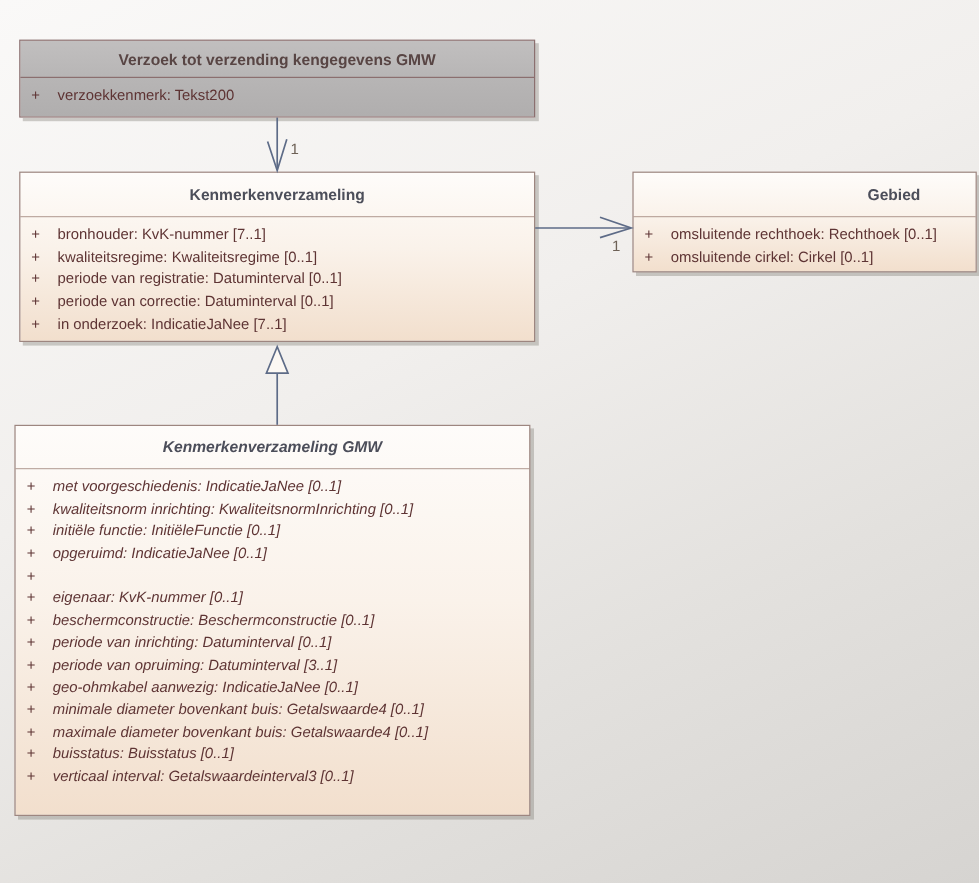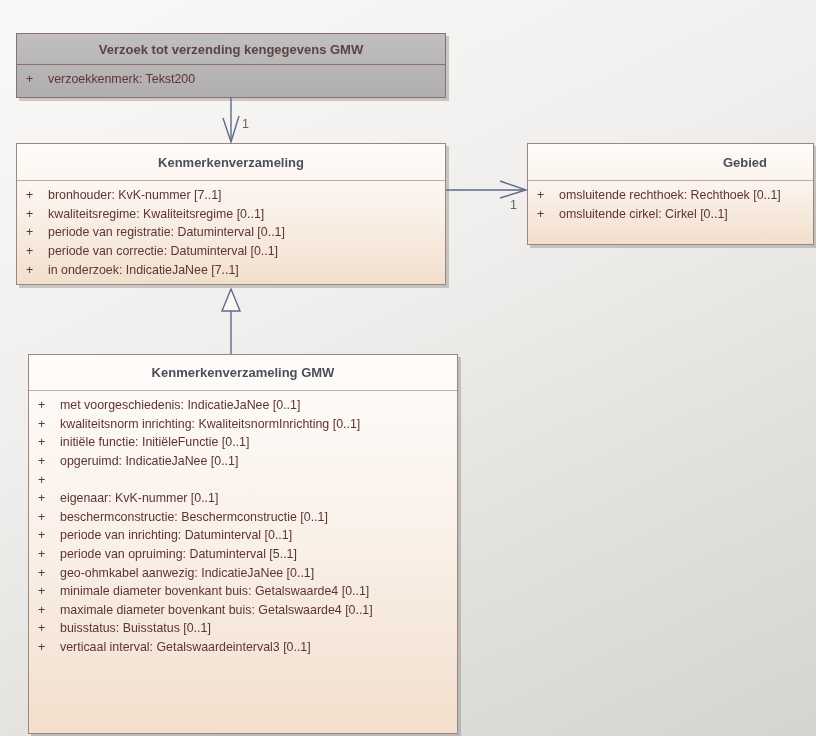--- a/index.html
+++ b/index.html
@@ -85,37 +85,37 @@
           <span class="attr-text">periode van correctie: Datuminterval [0..1]</span>
         </div>
 
         <div class="attr-row">
           <span class="vis">+</span>
           <span class="attr-text">in onderzoek: IndicatieJaNee [7..1]</span>
         </div>
       </div>
   </div>
 
-  <div class="uml-class gebied" style="left:527px;top:143px;width:287px;height:102px;">
+  <div class="uml-class gebied" style="left:527px;top:143px;width:287px;height:84px;">
     <div class="uml-title" style="height:37px;">Gebied</div>
     <div class="uml-attrs">
 
         <div class="attr-row">
           <span class="vis">+</span>
           <span class="attr-text">omsluitende rechthoek: Rechthoek [0..1]</span>
         </div>
 
         <div class="attr-row">
           <span class="vis">+</span>
           <span class="attr-text">omsluitende cirkel: Cirkel [0..1]</span>
         </div>
       </div>
   </div>
 
-  <div class="uml-class" style="left:28px;top:354px;width:430px;height:380px;">
+  <div class="uml-class" style="left:12px;top:354px;width:430px;height:326px;font-style:italic;">
     <div class="uml-title" style="height:36px;">Kenmerkenverzameling GMW</div>
     <div class="uml-attrs">
 
         <div class="attr-row">
           <span class="vis">+</span>
           <span class="attr-text">met voorgeschiedenis: IndicatieJaNee [0..1]</span>
         </div>
 
         <div class="attr-row">
           <span class="vis">+</span>
@@ -146,21 +146,21 @@
           <span class="attr-text">beschermconstructie: Beschermconstructie [0..1]</span>
         </div>
 
         <div class="attr-row">
           <span class="vis">+</span>
           <span class="attr-text">periode van inrichting: Datuminterval [0..1]</span>
         </div>
 
         <div class="attr-row">
           <span class="vis">+</span>
-          <span class="attr-text">periode van opruiming: Datuminterval [5..1]</span>
+          <span class="attr-text">periode van opruiming: Datuminterval [3..1]</span>
         </div>
 
         <div class="attr-row">
           <span class="vis">+</span>
           <span class="attr-text">geo-ohmkabel aanwezig: IndicatieJaNee [0..1]</span>
         </div>
 
         <div class="attr-row">
           <span class="vis">+</span>
           <span class="attr-text">minimale diameter bovenkant buis: Getalswaarde4 [0..1]</span>

